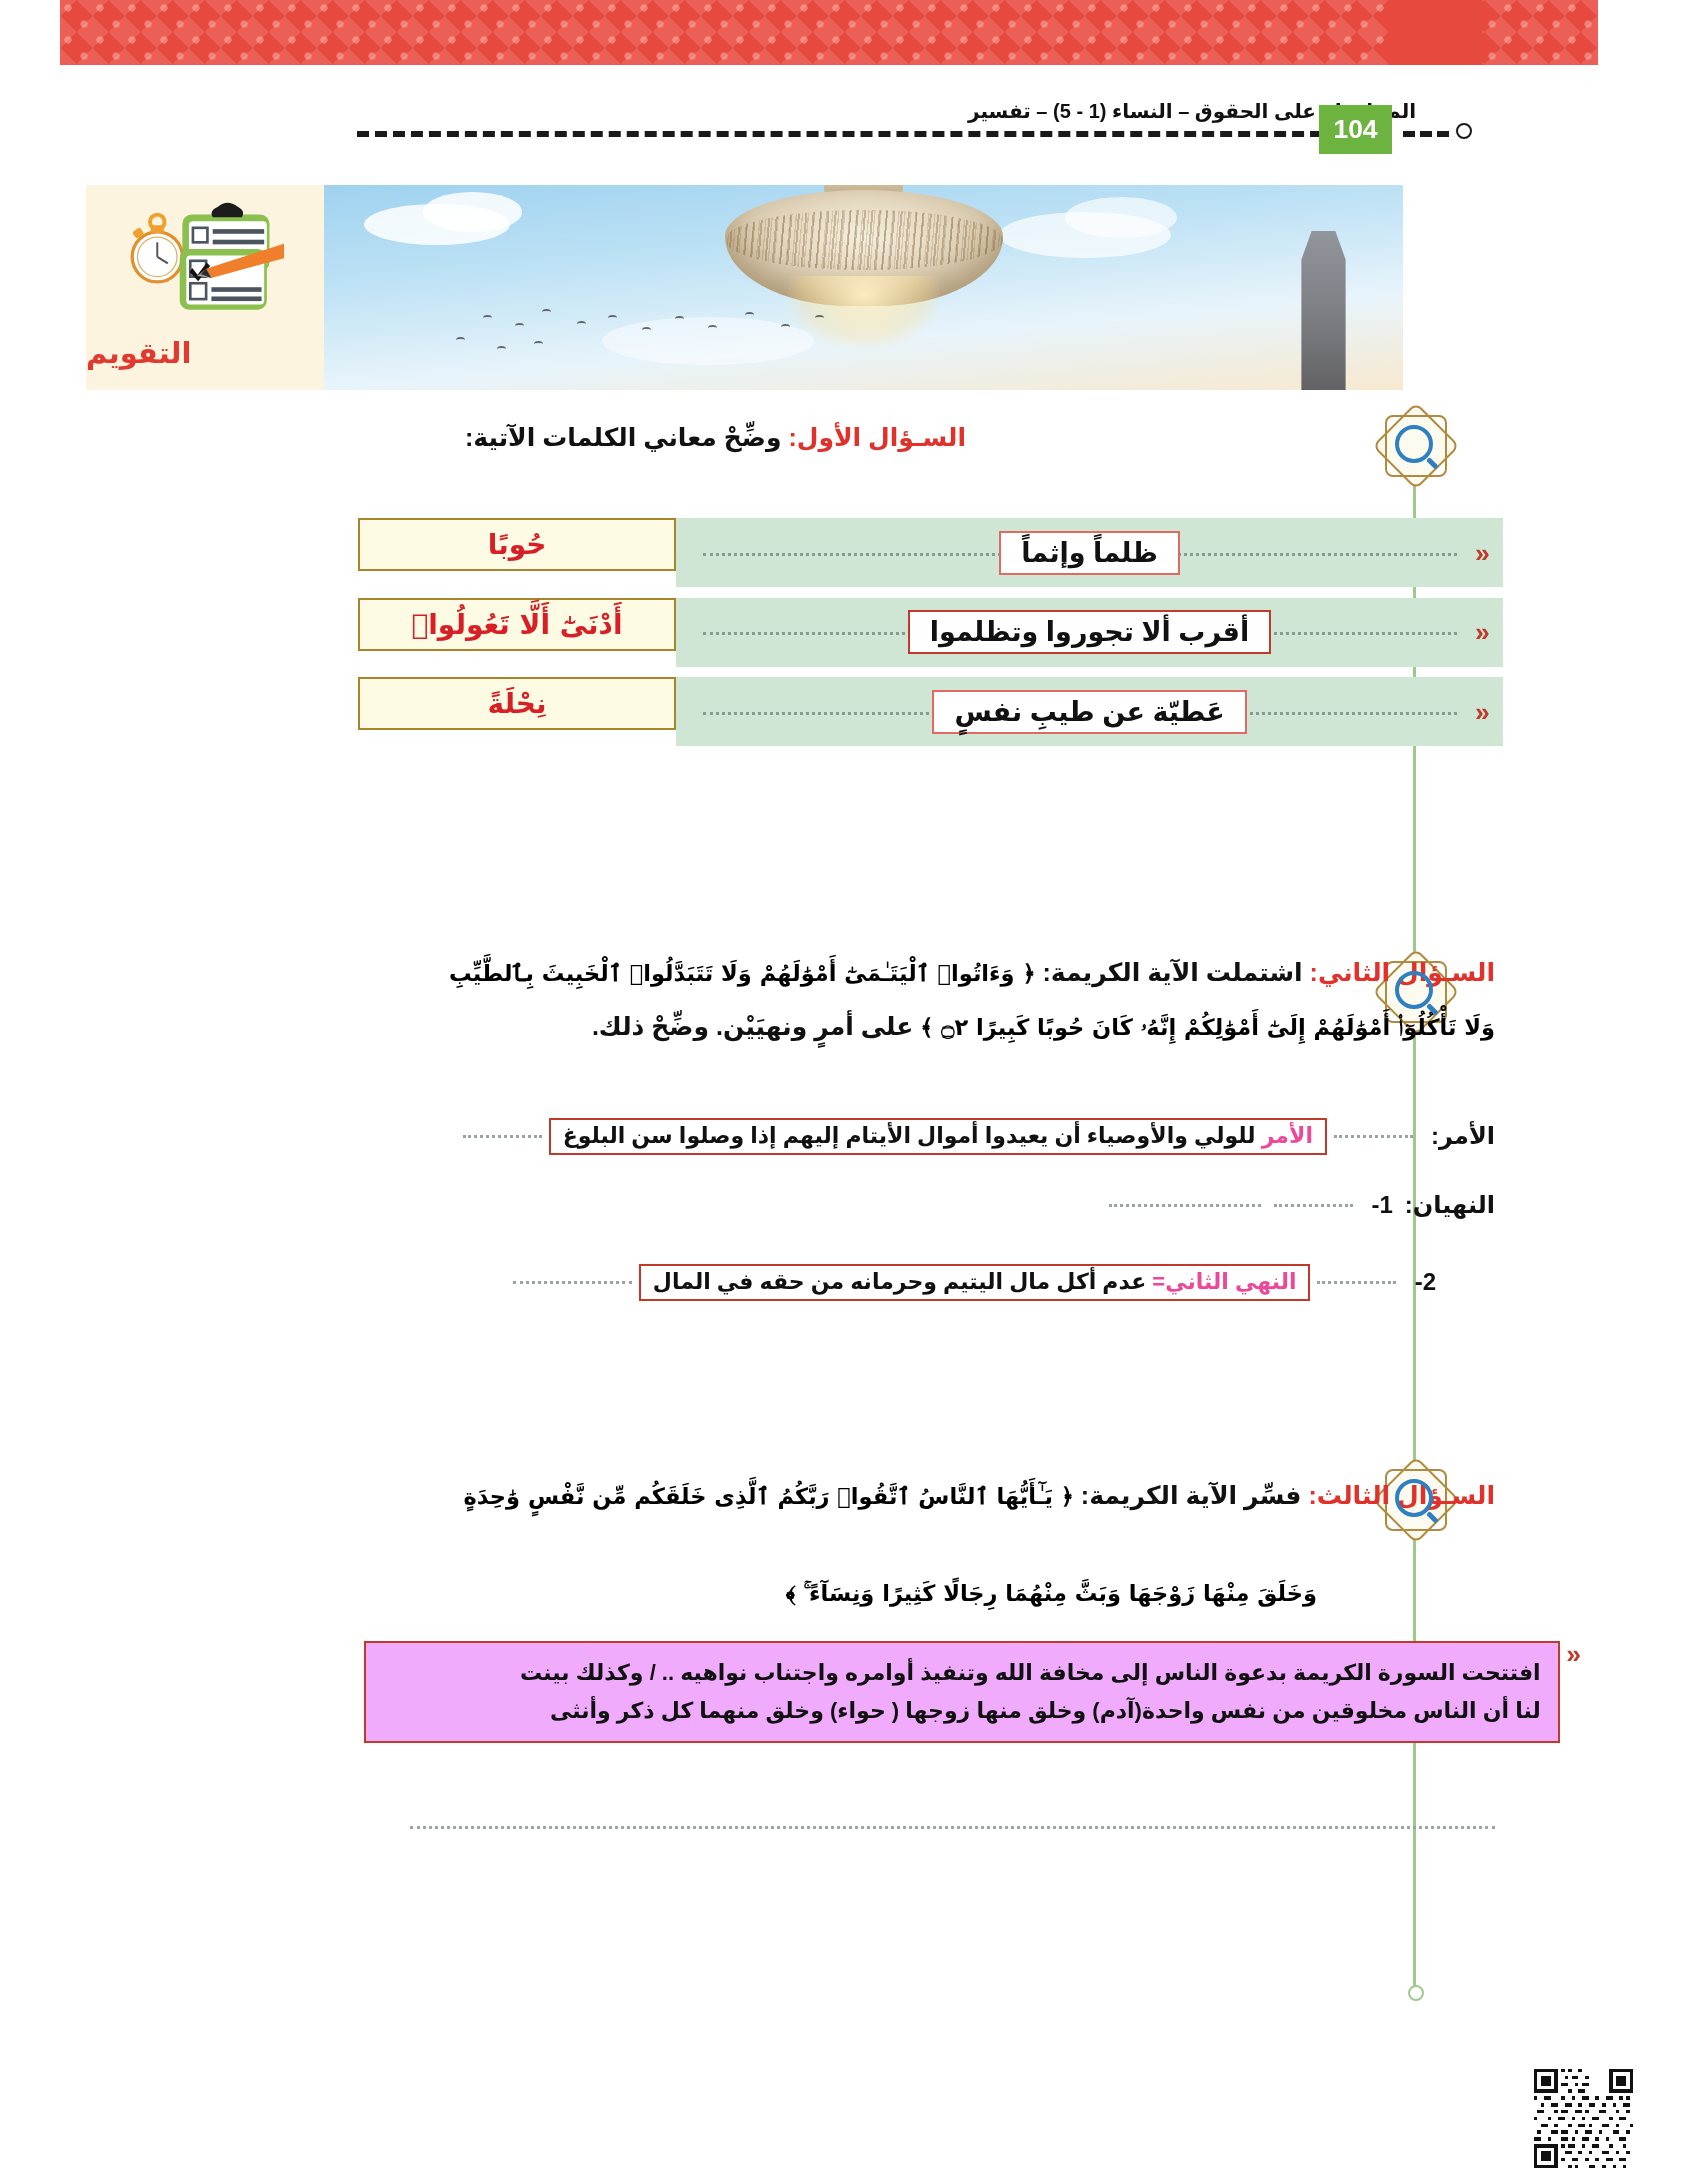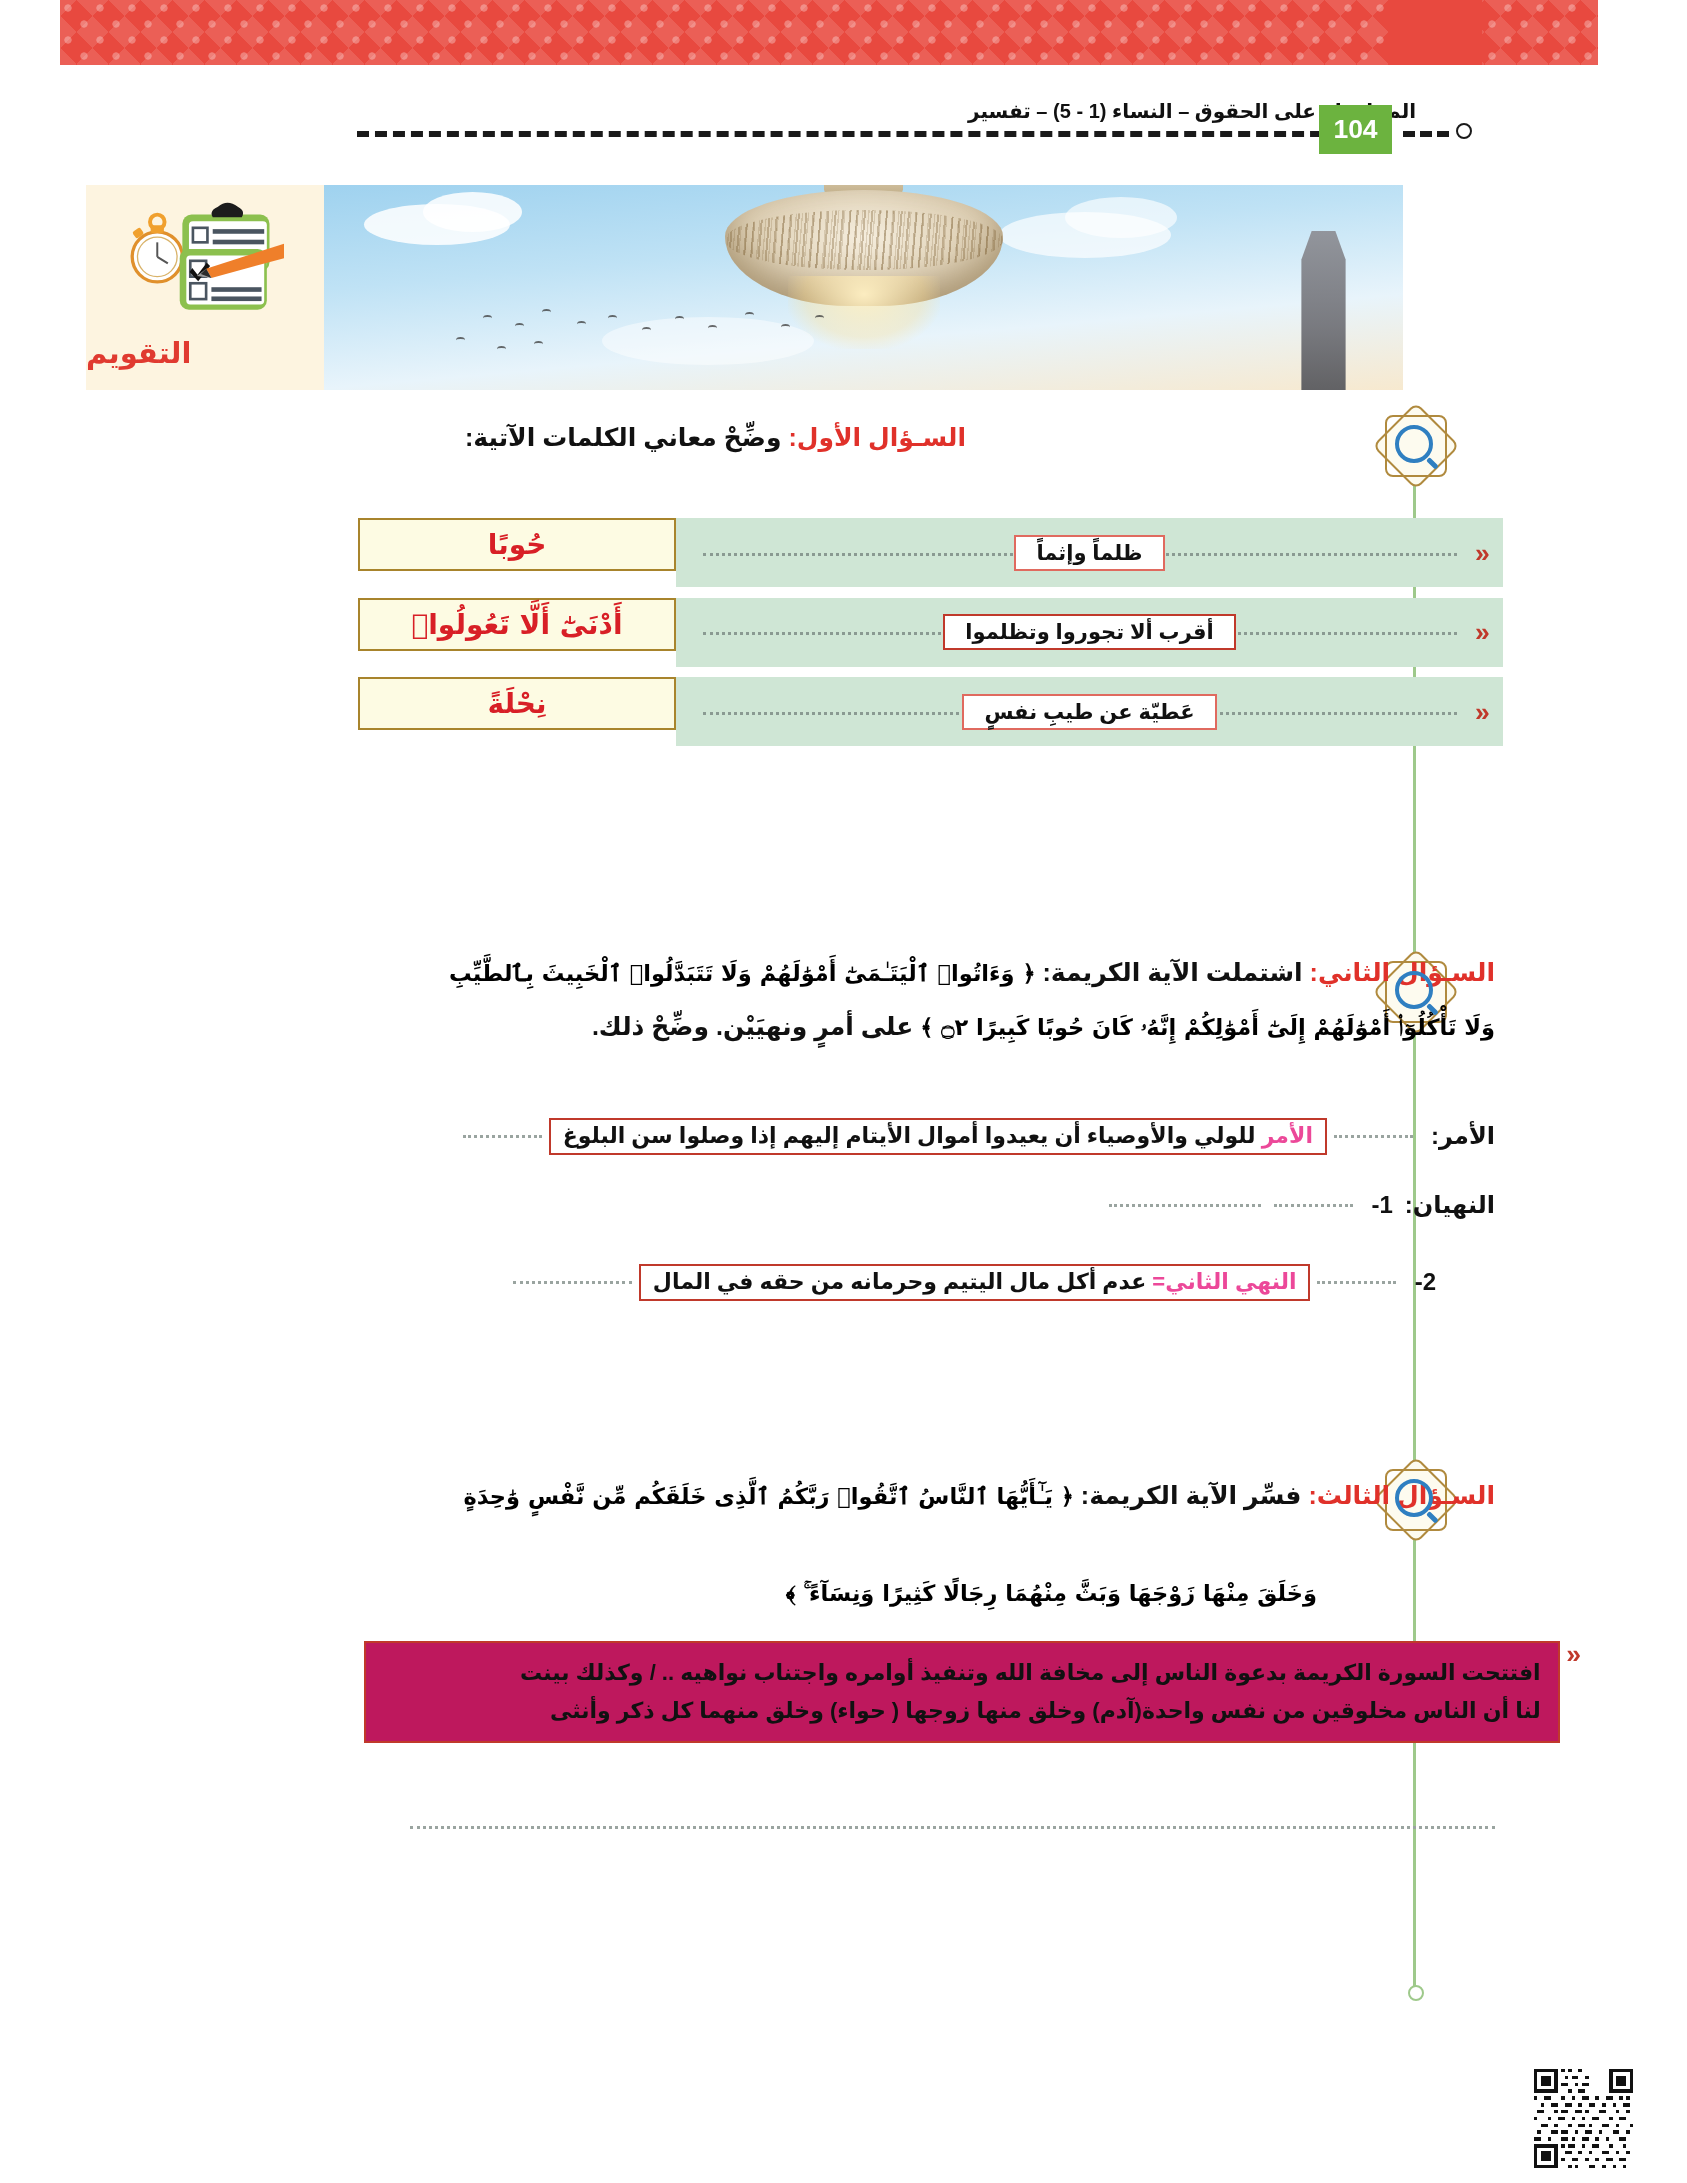--- a/index.html
+++ b/index.html
@@ -175,21 +175,21 @@
   .chev{
     position:absolute;right:13.2px;top:50%;transform:translateY(-50%);
     color:#c0392b;font-size:26.5px;font-weight:bold;
   }
   .dots{
     position:absolute;left:26.5px;right:46px;top:50%;
     border-top:3.3px dotted #8a9a92;
   }
   .ansbox{
     position:relative;z-index:2;background:#ffffff;border:2.6px solid #e06a5f;
-    padding:4px 20px;font-size:21px;font-weight:bold;color:#111;
+    padding:4px 20px;font-size:27px;font-weight:bold;color:#111;
     white-space:nowrap;
   }
   .ansbox.strong{border-color:#c0392b;}
 
   
   .ansline{
     position:absolute;display:flex;flex-direction:row;align-items:center;
     direction:rtl;white-space:nowrap;
   }
   .ansline .lead{
@@ -204,21 +204,21 @@
   }
   .red-in{color:#ec4899;}
 
   
   .para-wrap{
     position:absolute;right:106px;top:1641px;width:1217px;direction:rtl;
     display:flex;flex-direction:row;align-items:flex-start;
   }
   .para-chev{color:#c0392b;font-size:26.5px;font-weight:bold;margin-right:0;margin-left:6.6px;line-height:1;}
   .para-box{
-    flex:1;background:#be185d;border:2.6px solid #c0392b;padding:10.6px 17px;
+    flex:1;background:#f0abfc;border:2.6px solid #c0392b;padding:10.6px 17px;
     font-size:22px;font-weight:bold;color:#111;line-height:1.75;
   }
   .tail-dots{
     position:absolute;right:192px;top:1826px;width:1085px;border-top:3.3px dotted #9aa4a0;
   }
 
   
   .qr{
     position:absolute;left:1534px;top:2069px;width:99px;height:99px;
     background:#fff;

